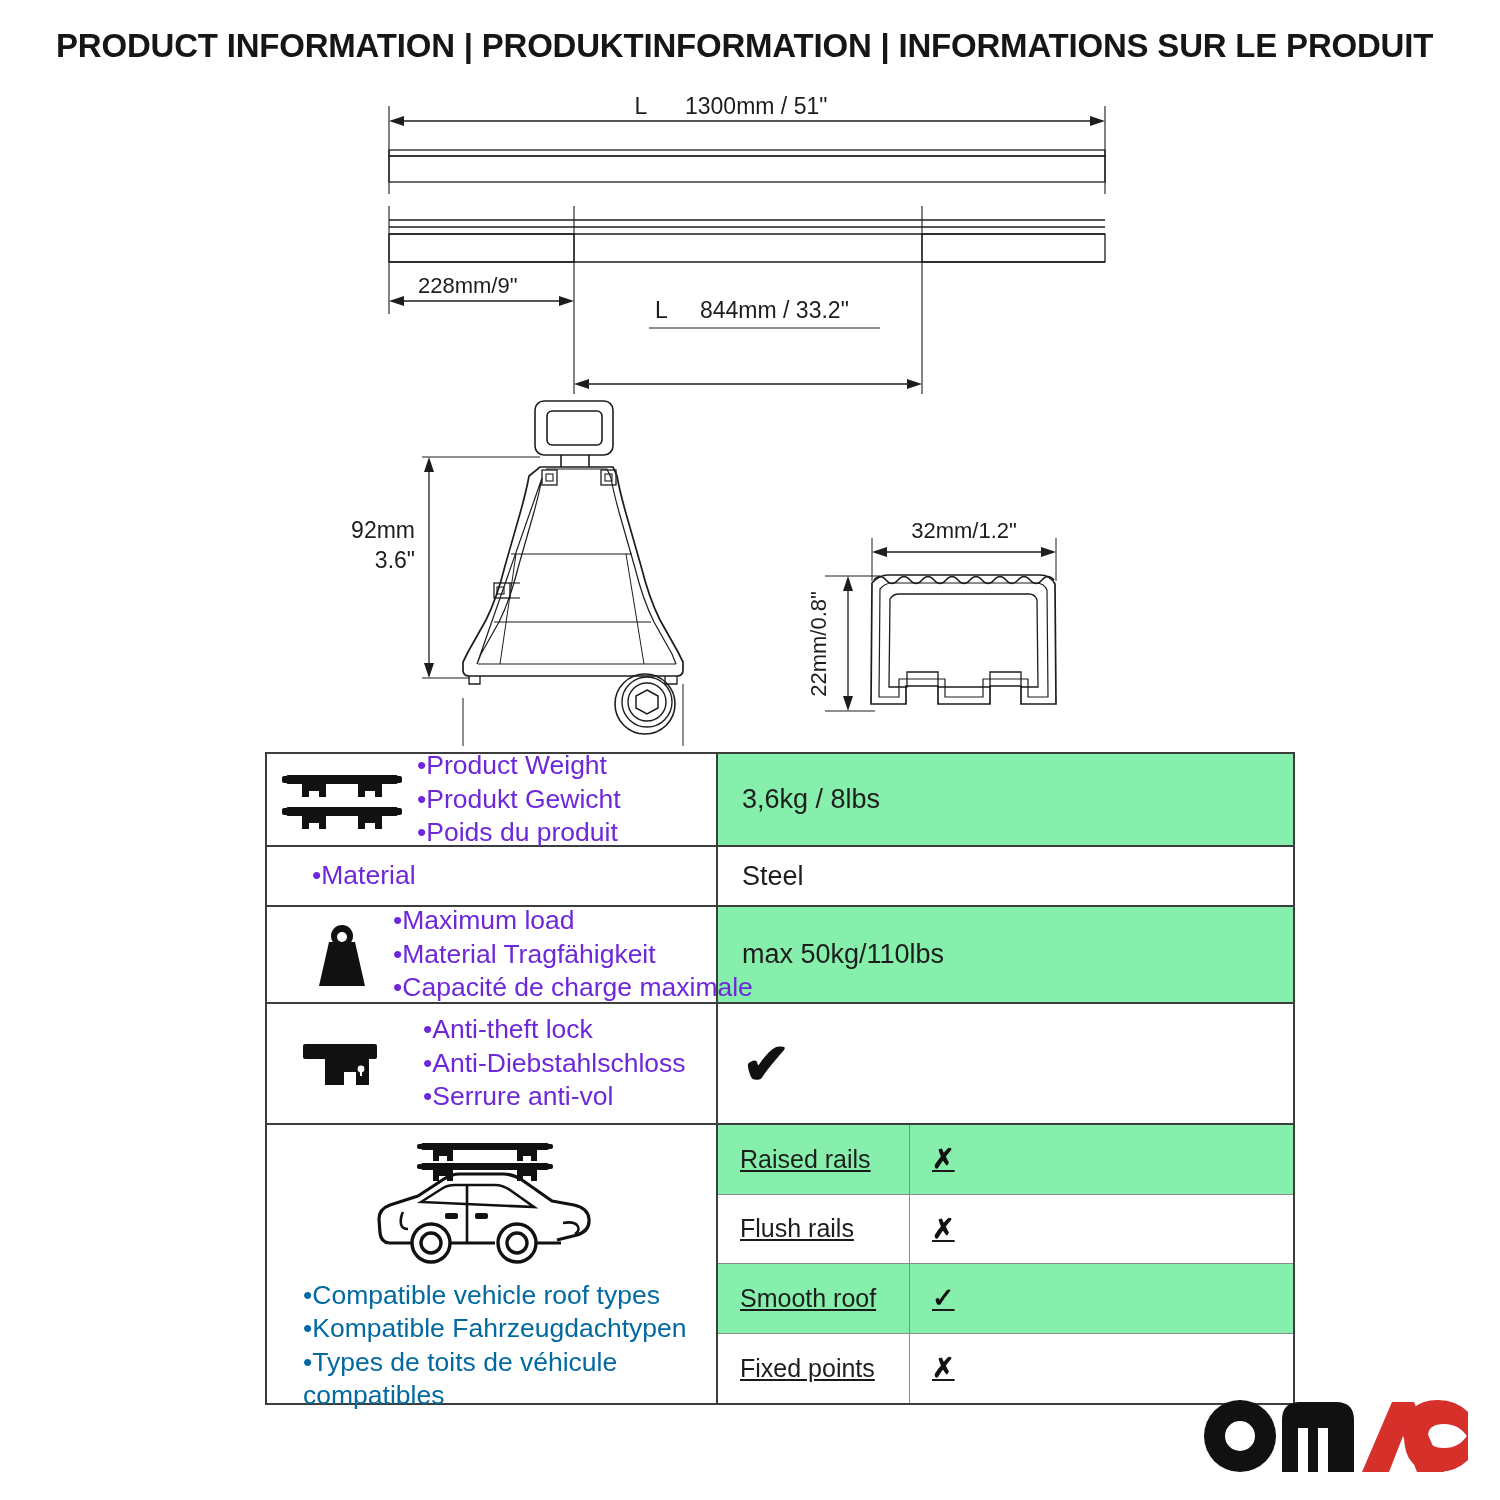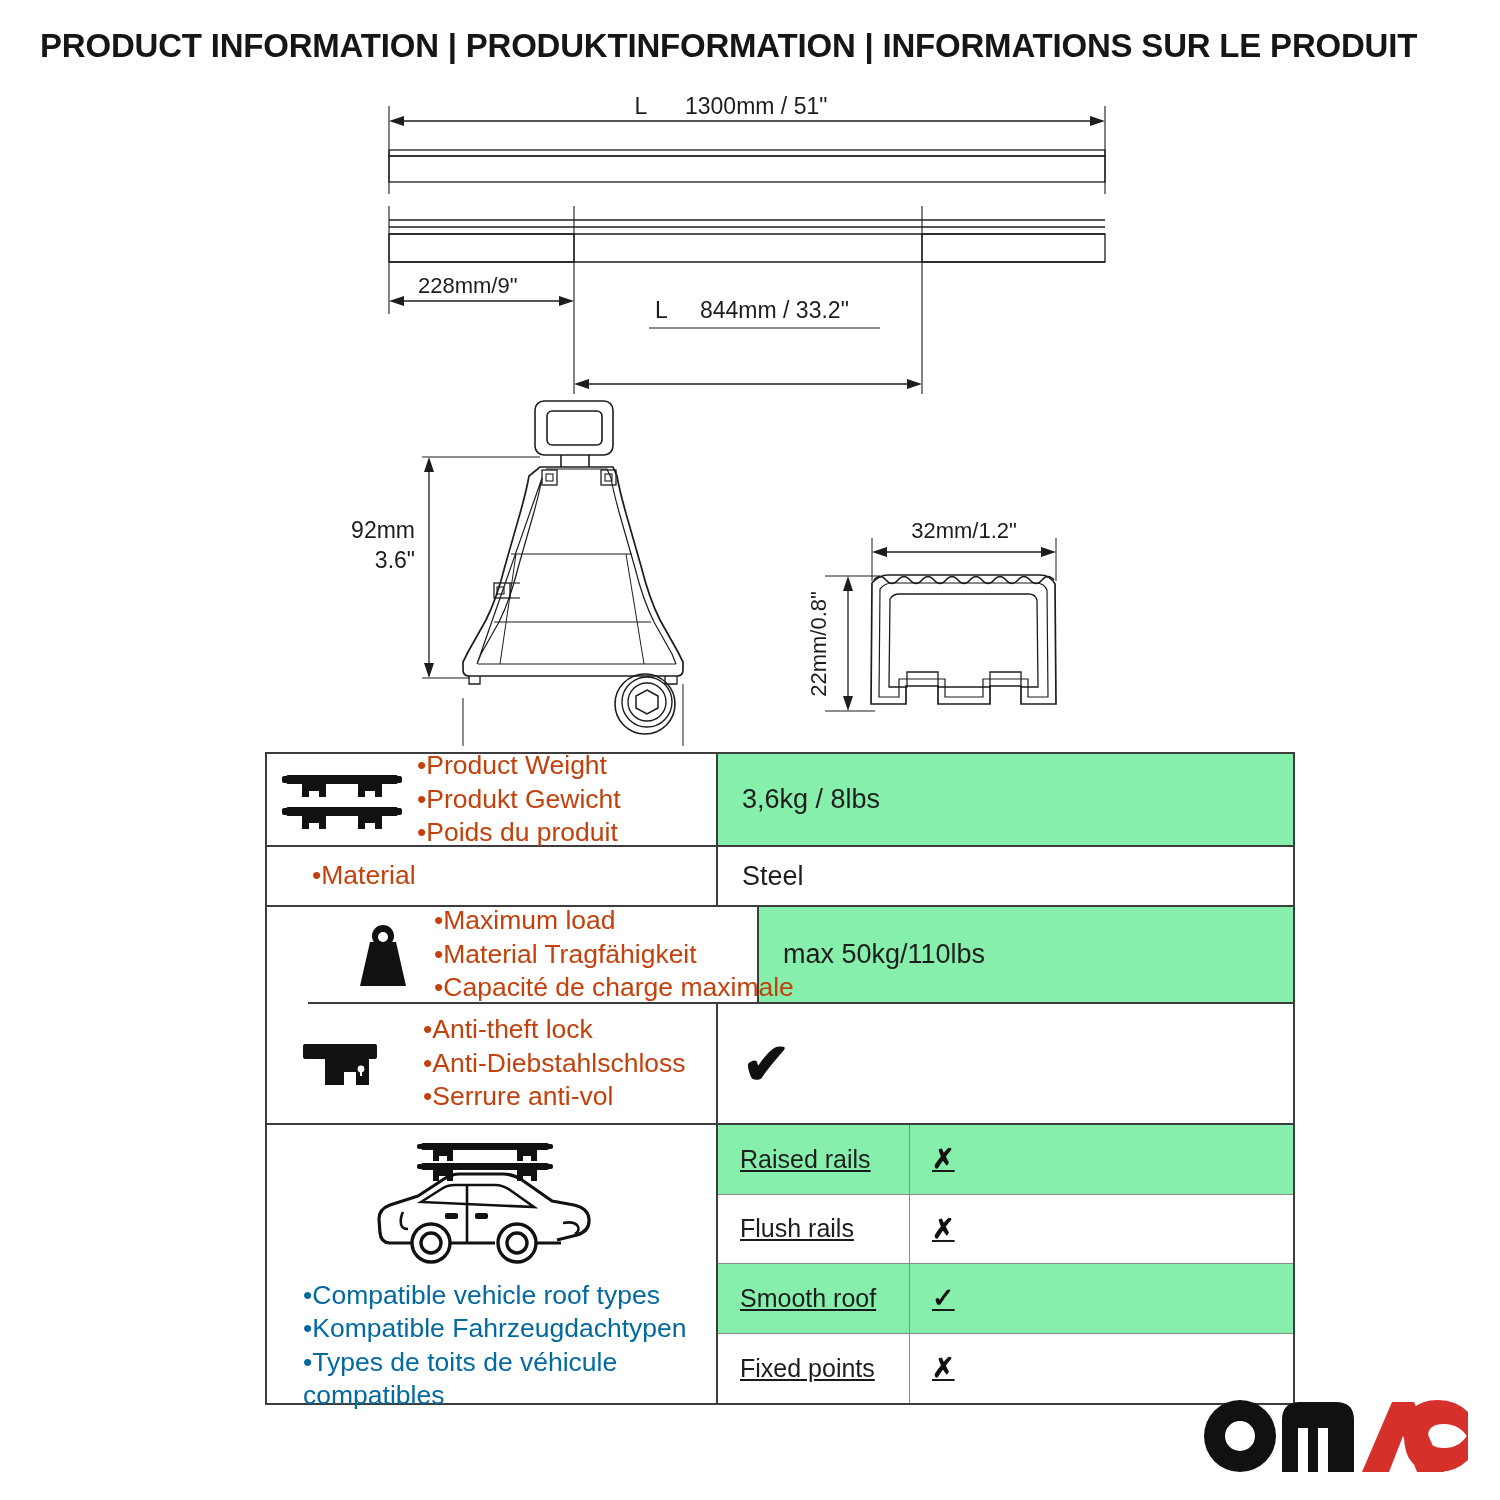--- a/index.html
+++ b/index.html
@@ -7,21 +7,21 @@
     width:1500px;height:1500px;
     background:#ffffff;
     font-family:"Liberation Sans", sans-serif;
     color:#1a1a1a;
     overflow:hidden;
     position:relative;
   }
 
   
   #header{
-    position:absolute; left:0; top:0; width:1210px; height:86px;
+    position:absolute; left:16px; top:0; width:1210px; height:86px;
   }
   #header-title{
     position:absolute; left:40px; top:26px;
     font-size:34px; font-weight:bold;
     letter-spacing:-0.2px;
     transform:scaleX(0.97);
     transform-origin:left center;
     white-space:nowrap;
     color:#161616;
   }
@@ -68,37 +68,37 @@
     align-items:center;
     padding-left:24px;
     font-size:27px;
     color:#1d1d1d;
   }
   .shaded{background:#86efac;}
 
   .labels{
     font-size:26.5px;
     line-height:1.26;
-    color:#c2410c;
+    color:#6d28d9;
     white-space:nowrap;
   }
   .labels div{position:relative;}
 
   .icon-box{
     width:150px;
     display:flex;
     align-items:center;
     justify-content:center;
     flex:none;
   }
 
   
   #row-weight{height:93px;}
   #row-material{height:60px;}
-  #row-maxload{height:97px;margin-left:41px;}
+  #row-maxload{height:97px;}
   #row-lock{height:121px;}
   #row-roof{height:278px;}
 
   
   #roof-left{
     width:451px;
     box-sizing:border-box;
     border-right:2px solid #3d3d3d;
     display:flex;
     flex-direction:column;

